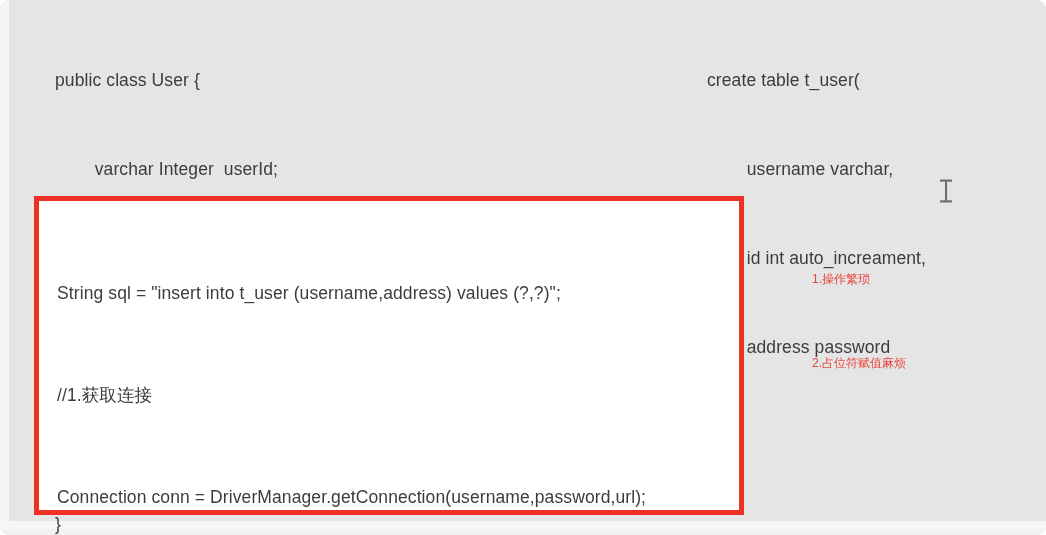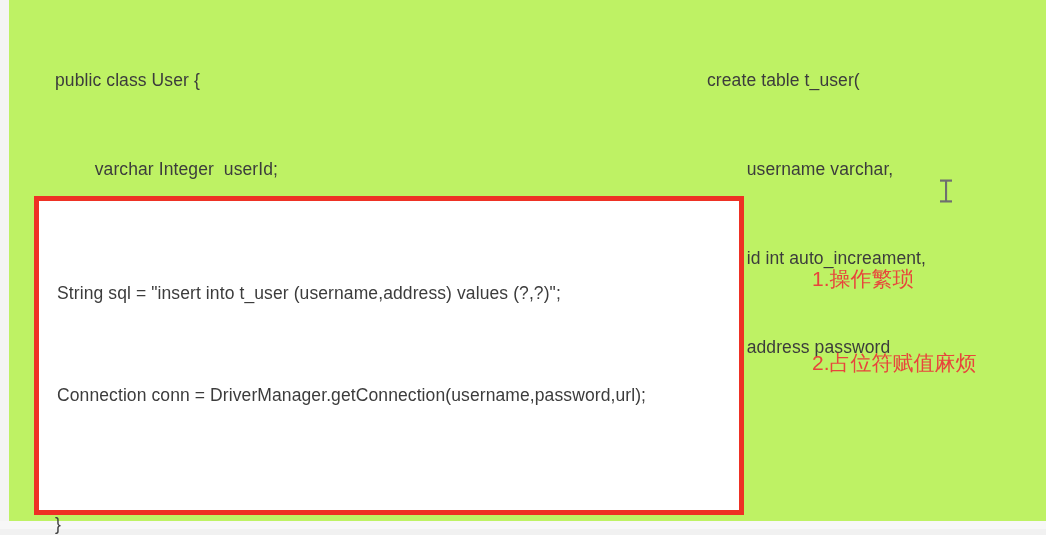--- a/index.html
+++ b/index.html
@@ -12,22 +12,23 @@
     background: #ffffff;
     font-family: "Liberation Sans", "DejaVu Sans", sans-serif;
     overflow: hidden;
     position: relative;
   }
 
   #page {
     position: relative;
     width: 1046px;
     height: 535px;
-    background: #bef264;
+    background: #e5e5e5;
     overflow: hidden;
+    border-radius: 9px;
   }
 
   
   .edge-left {
     position: absolute;
     left: 0; top: 0;
     width: 9px; height: 535px;
     background: #f4f4f4;
   }
   .edge-bottom {
@@ -90,21 +91,21 @@
     white-space: pre;
     letter-spacing: 0.1px;
   }
 
   
   .annotation {
     position: absolute;
     left: 812px;
     top: 209px;
     color: #e8453c;
-    font-size: 21px;
+    font-size: 12px;
     line-height: 28px;
     white-space: pre;
   }
   .annotation .ann-line {
     display: block;
     white-space: pre;
   }
 
   
   .text-cursor {
@@ -137,20 +138,21 @@
     <span class="code-line">create table t_user(</span>
     <span class="code-line">        username varchar,</span>
     <span class="code-line">        id int auto_increament,</span>
     <span class="code-line">        address password</span>
     <span class="code-line">)</span>
   </div>
 
   <div class="jdbc-box">
     <div class="jdbc-code">
       <span class="code-line">String sql = "insert into t_user (username,address) values (?,?)";</span>
+      <span class="code-line">//1.获取连接</span>
       <span class="code-line">Connection conn = DriverManager.getConnection(username,password,url);</span>
       
       
       
       
       
       
       
     </div>
   </div>

